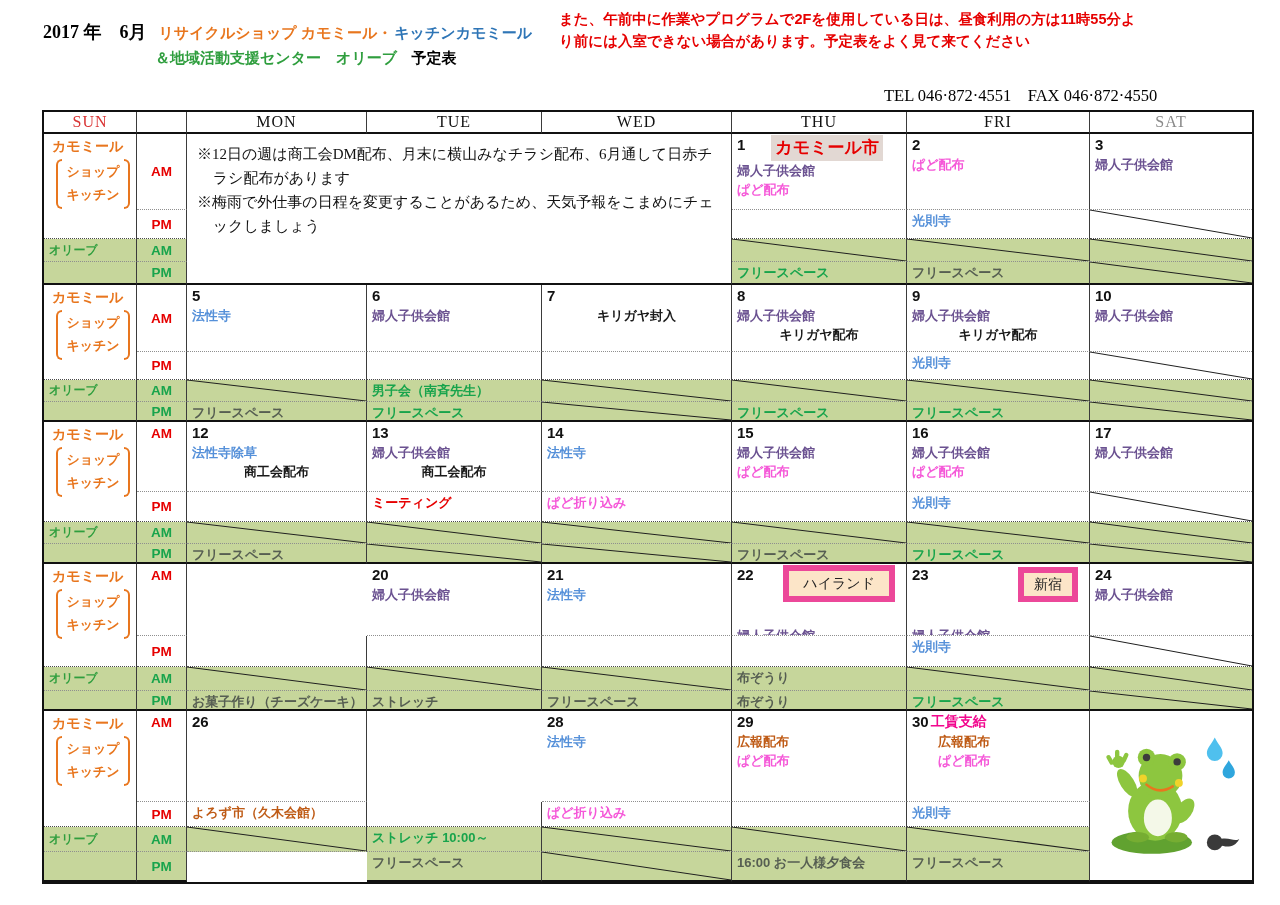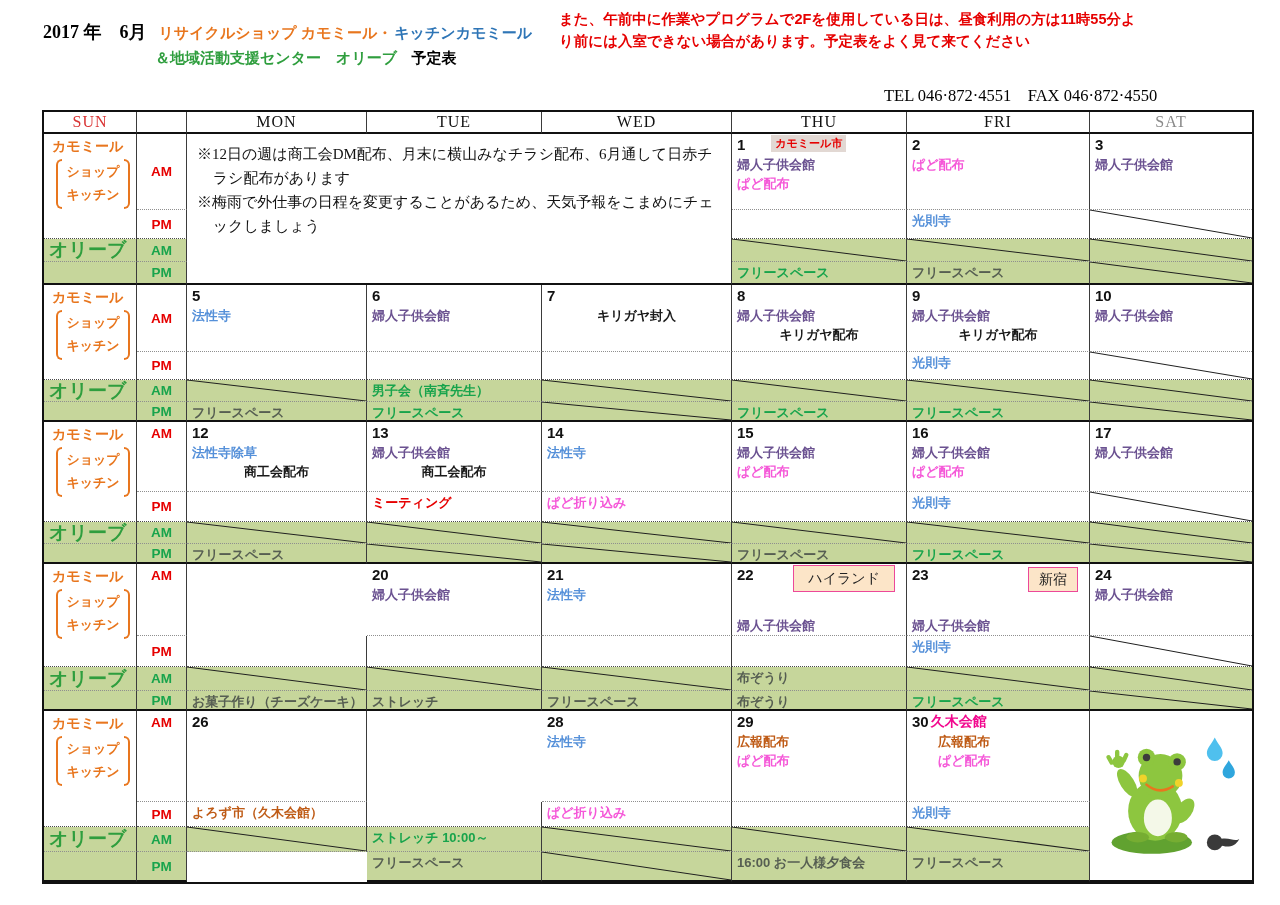--- a/index.html
+++ b/index.html
@@ -34,41 +34,41 @@
   .c.pmsep{border-bottom:1px dotted #4a4a4a;}
   .c.wkend{border-bottom:2px solid #111;}
   .c.g{background:var(--olivebg);}
   .c.hdr{border-bottom:2px solid #111;display:flex;align-items:center;justify-content:center;
          font-family:"Liberation Serif",serif;font-size:16px;letter-spacing:1px;padding:0;}
   .hdr.sun{color:#d93232;} .hdr.satg{color:var(--satgray);}
   
   .lab{display:flex;align-items:center;justify-content:center;font-weight:bold;font-size:13.5px;padding:0;}
   .lab.redl{color:var(--red);} .lab.grnl{color:var(--green);}
   .lab.top{align-items:flex-start;padding-top:4px;}
-  .olab{display:flex;align-items:center;font-weight:bold;font-size:19px;color:var(--dgreen);padding-left:5px;}
+  .olab{display:flex;align-items:center;font-weight:bold;font-size:12px;color:var(--dgreen);padding-left:5px;}
   .lblc{padding:0;}
   .chamname{color:var(--orange);font-weight:bold;font-size:14px;padding:4px 0 0 8px;white-space:nowrap;}
   .brkrow{display:flex;margin:3px 6px 0 12px;}
   .brk{width:7px;align-self:stretch;border:2px solid var(--orange);box-sizing:border-box;}
   .brk.l{border-right:none;border-radius:9px 0 0 9px;}
   .brk.r{border-left:none;border-radius:0 9px 9px 0;}
   .brktxt{display:flex;flex-direction:column;color:var(--orange);font-weight:bold;font-size:13px;
           line-height:1.75;padding:2px 4px;white-space:nowrap;}
   
   .dl{display:flex;align-items:flex-start;}
   .d{font-weight:bold;font-size:15px;line-height:1.25;padding-top:1px;}
   .e{font-weight:bold;font-size:13px;line-height:1.5;white-space:nowrap;}
   .e.mt{margin-top:24px;} .e.ind{padding-left:26px;}
   .purple{color:var(--purple);} .blue{color:var(--blue);} .pink{color:var(--pink);}
   .redt{color:var(--red);} .grnt{color:var(--green);} .grayt{color:var(--gray);}
   .brownt{color:var(--brown);} .blackt{color:var(--black);text-align:center;}
   .dpinkt{color:var(--dpink);font-weight:bold;font-size:14px;margin-left:2px;line-height:1.3;}
-  .tag-cham{background:var(--tagbg);color:var(--red);font-weight:bold;font-size:11px;
+  .tag-cham{background:var(--tagbg);color:var(--red);font-weight:bold;font-size:17px;
             padding:0 4px;margin-left:26px;line-height:1.5;}
-  .boxtag{display:inline-block;border:1px solid #ec4899;background:var(--boxbg);
+  .boxtag{display:inline-block;border:6px solid #ec4899;background:var(--boxbg);
           font-family:"Liberation Serif",serif;font-size:14px;color:#222;line-height:1.5;
           margin-left:auto;margin-right:6px;}
   .boxtag.wide{padding:2px 14px;} .boxtag.narrow{padding:1px 10px;margin-top:2px;}
   
   .note{font-family:"Liberation Serif",serif;font-size:15px;line-height:1.6;padding:8px 10px;}
   .note p{margin:0;padding-left:1.05em;text-indent:-1.05em;}
   
   .dg{position:absolute;inset:0;width:100%;height:100%;display:block;}
   .dg line{stroke:#1f1f1f;stroke-width:1;vector-effect:non-scaling-stroke;}
   .frogc{display:flex;align-items:center;justify-content:center;background:#fff;padding:4px;}
@@ -634,21 +634,21 @@
         <line x1="0" y1="0" x2="100" y2="100"></line>
       </svg>
     </div>
   <div class="c g wkend" style="grid-area:21/6">
       <div class="e grayt">16:00 お一人様夕食会</div>
     </div>
 
   <div class="c" style="grid-area:18/7">
     <div class="dl">
         <span class="d">30</span>
-      <span class="dpinkt">久木会館</span>
+      <span class="dpinkt">工賃支給</span>
       </div>
     <div class="e brownt ind">広報配布</div>
     <div class="e pink ind">ぱど配布</div>
   </div>
   <div class="c pmsep" style="grid-area:19/7">
       <div class="e blue">光則寺</div>
     </div>
   <div class="c g" style="grid-area:20/7">
       <svg class="dg" viewBox="0 0 100 100" preserveAspectRatio="none">
         <line x1="0" y1="0" x2="100" y2="100"></line>

